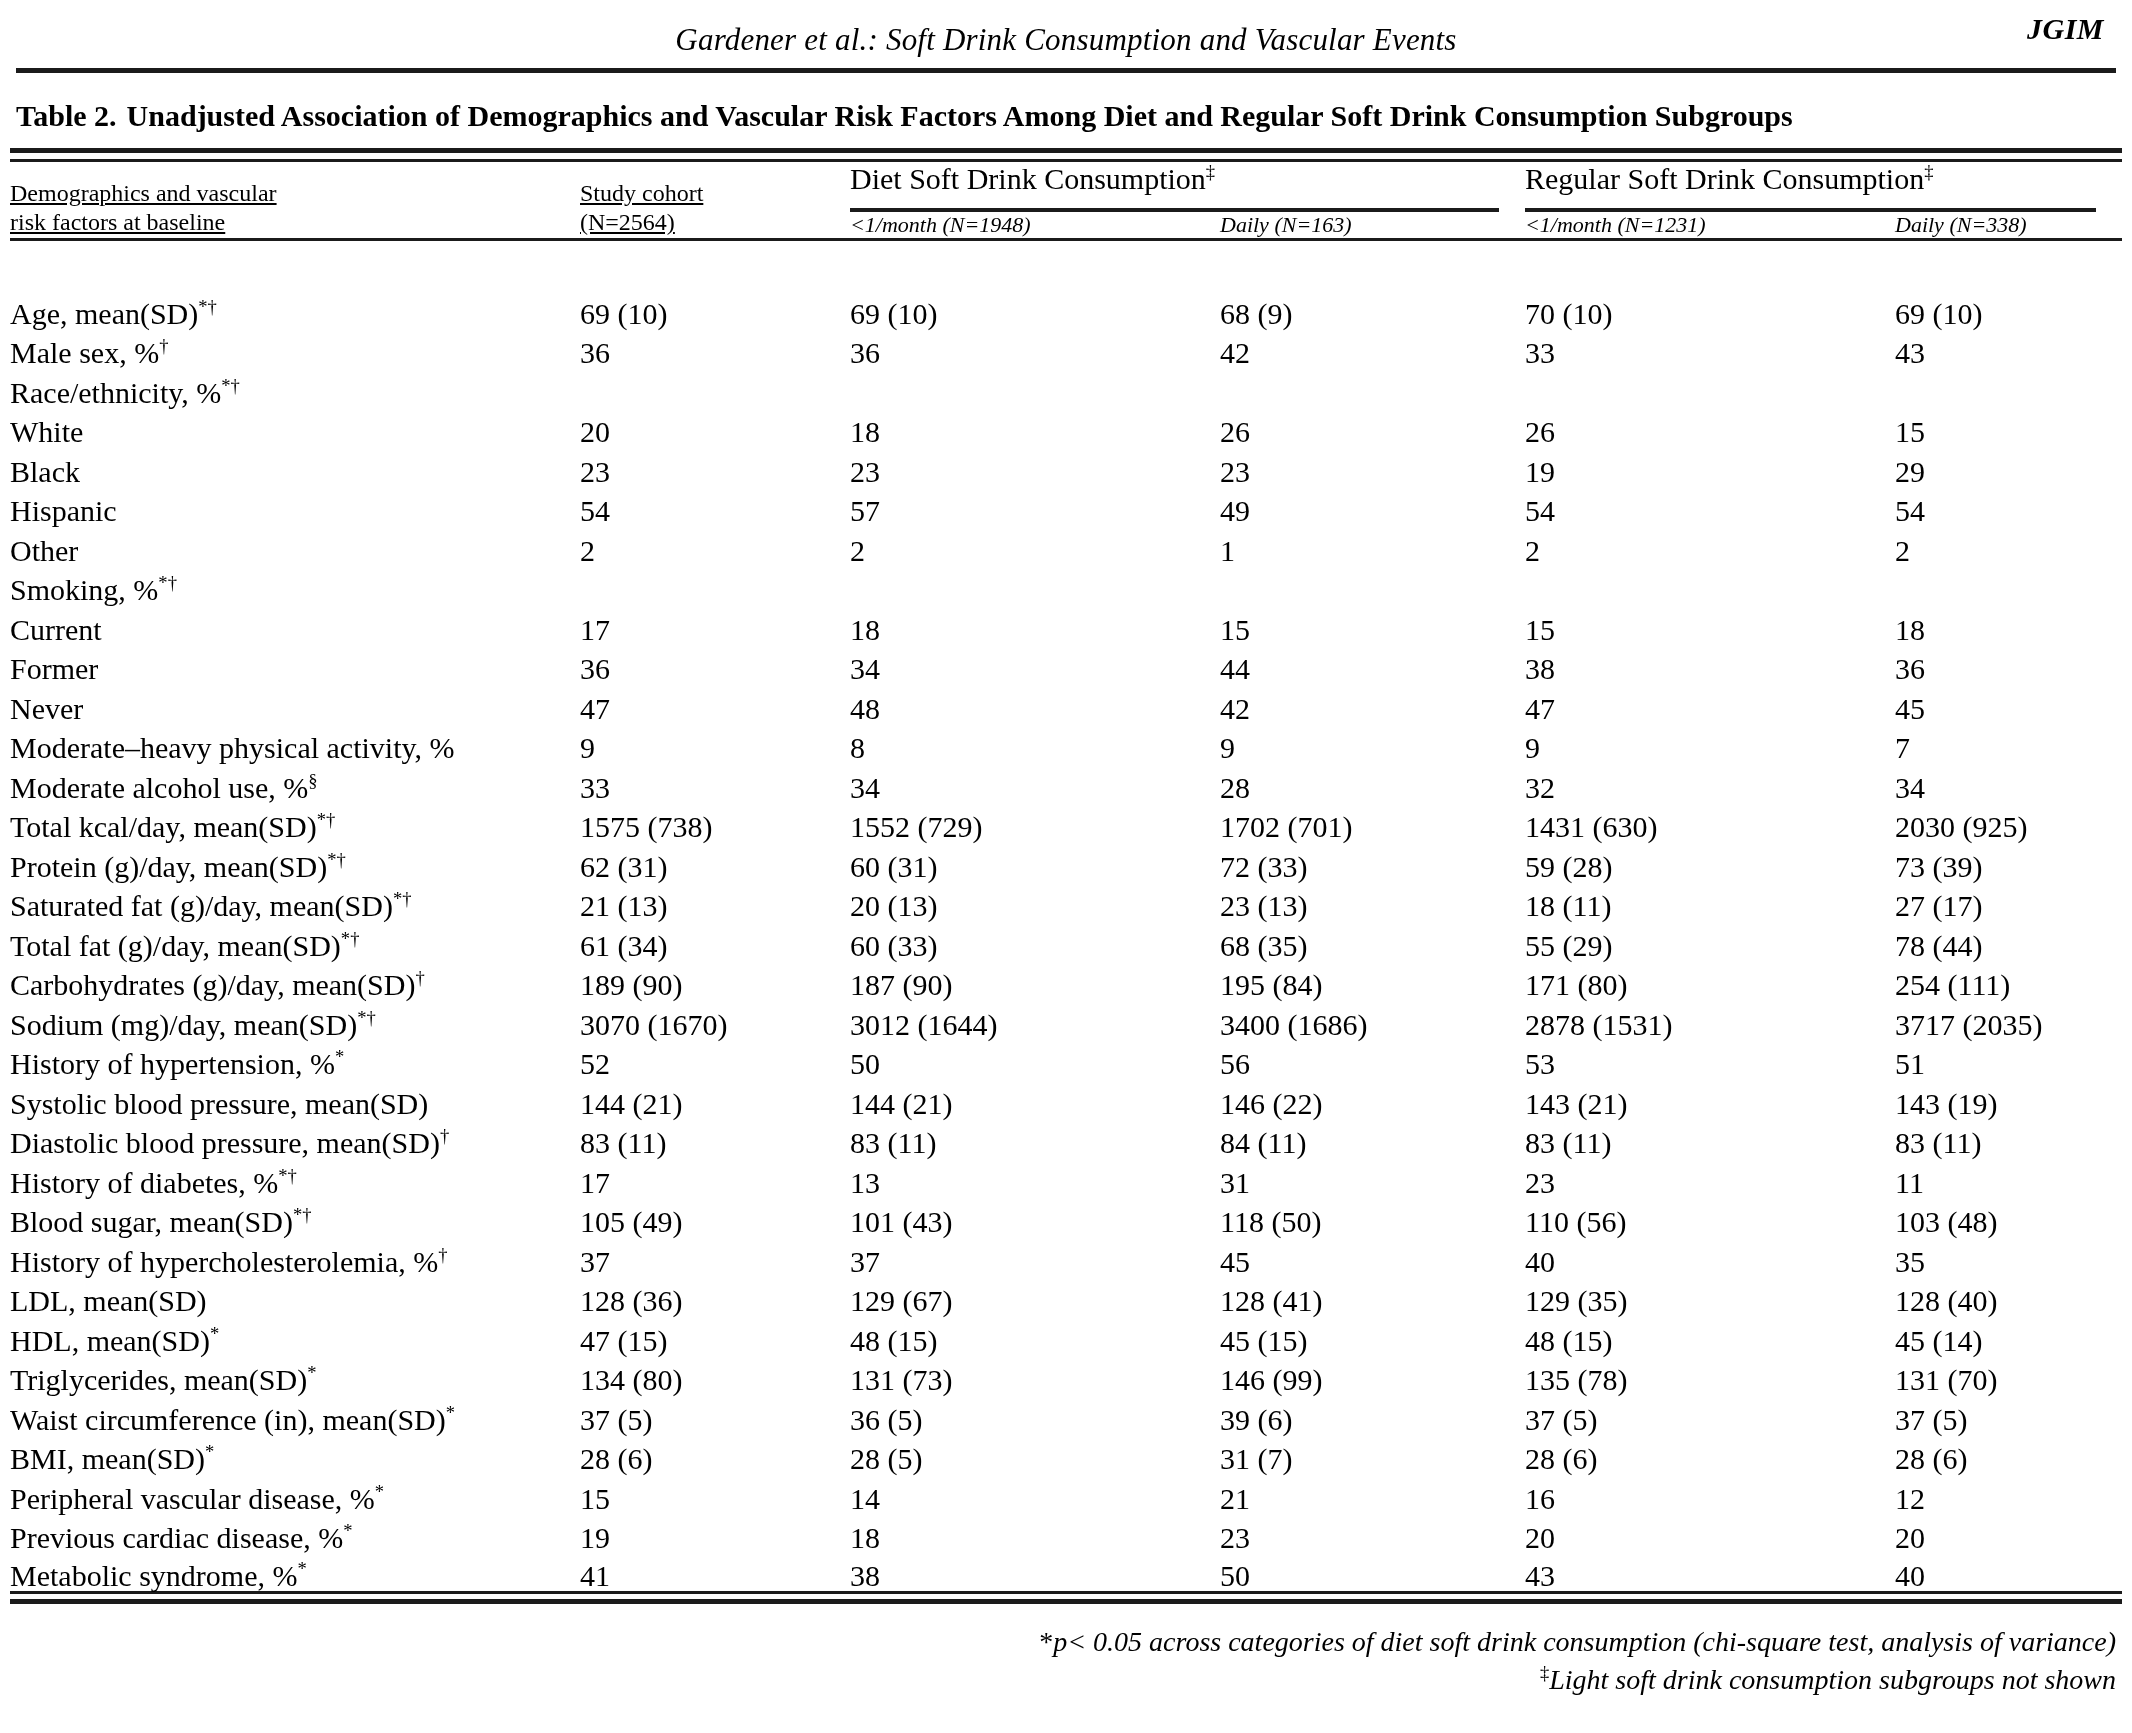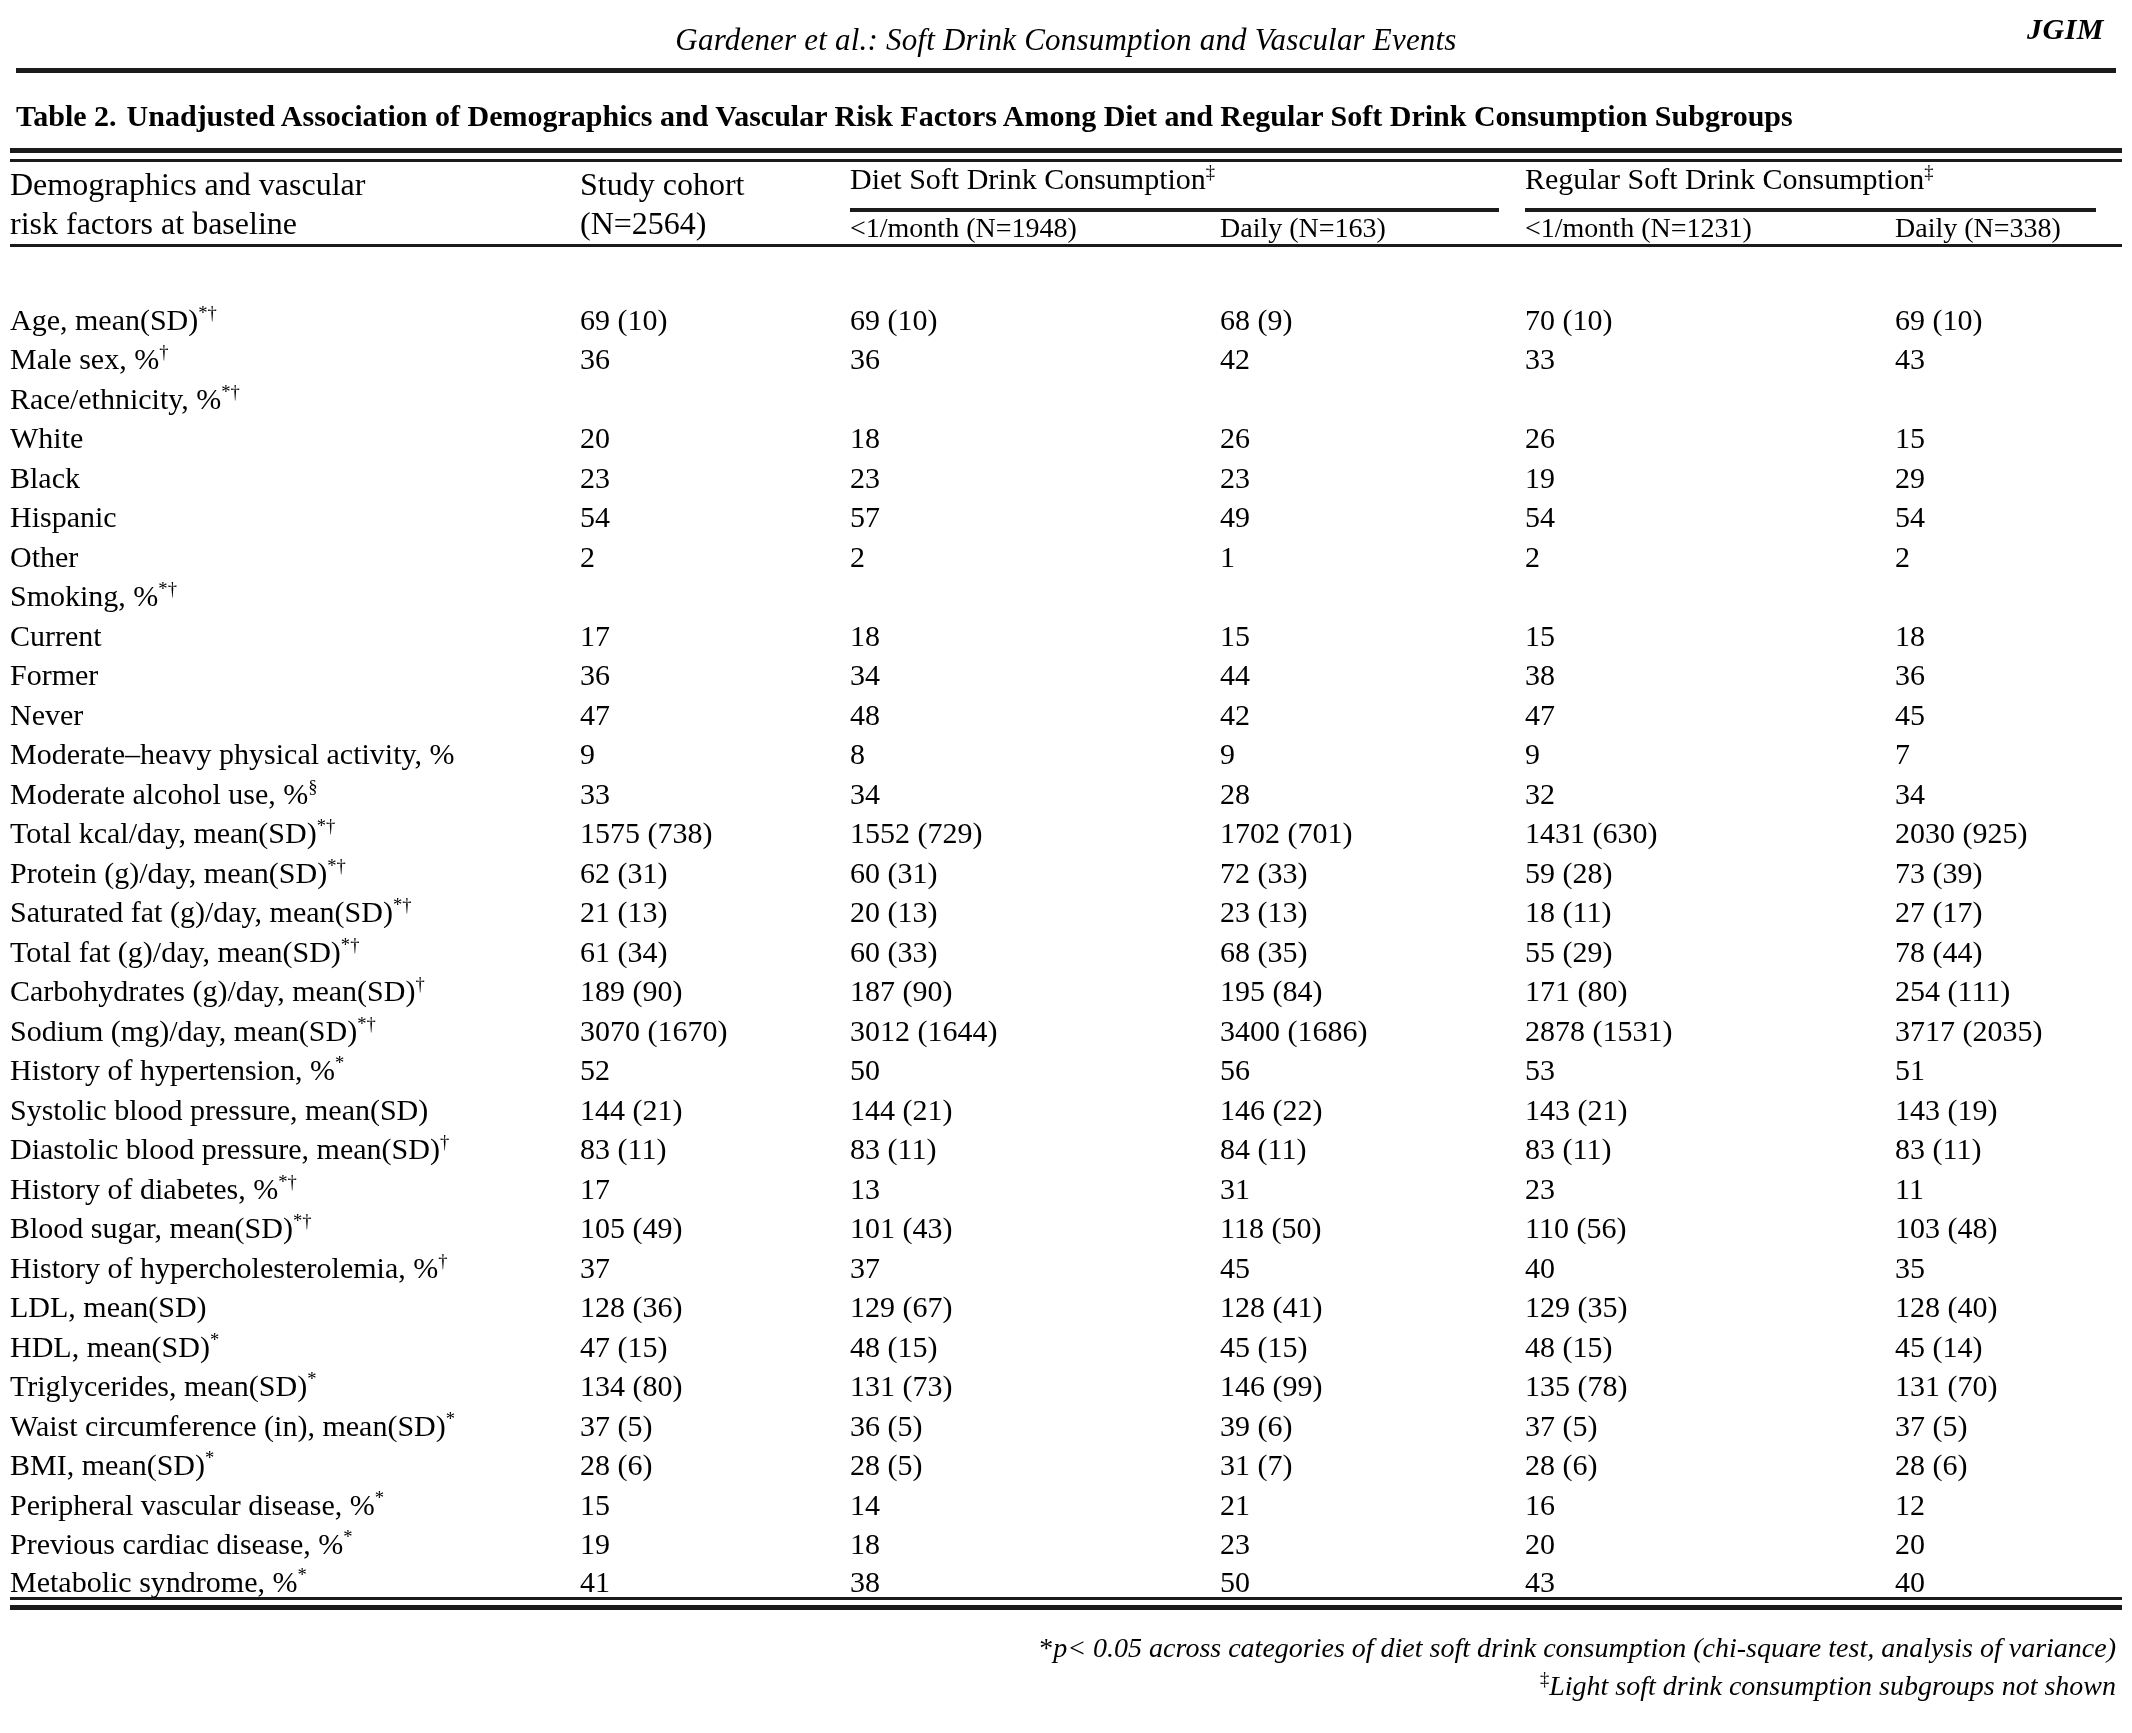--- a/index.html
+++ b/index.html
@@ -99,45 +99,47 @@
   tr.rule-bottom td {
     border-top: 3px solid #1b1b1b;
     border-bottom: 5px solid #1b1b1b;
     height: 9px;
     padding: 0;
   }
 
   
   th.hd {
     font-weight: bold;
-    font-size: 32px;
+    font-size: 24px;
     line-height: 1.22;
     padding-top: 16px;
     vertical-align: top;
+    text-decoration: underline;
   }
   th.hd-span {
     font-weight: bold;
     font-size: 30px;
     padding-top: 16px;
     vertical-align: top;
     text-align: left;
   }
   .spanrule {
     border-bottom: 4px solid #1b1b1b;
     margin-top: 12px;
     margin-right: 26px;
     height: 0;
   }
   th.hd-sub {
     font-weight: bold;
-    font-size: 28px;
+    font-size: 22px;
     padding-top: 12px;
     padding-bottom: 16px;
     vertical-align: bottom;
     white-space: nowrap;
+    font-style: italic;
   }
   .gap-row td { height: 46px; }
 
   
   tr.datarow td {
     font-size: 30px;
     line-height: 1.0;
     height: 39.5px;
     padding: 0;
     white-space: nowrap;

